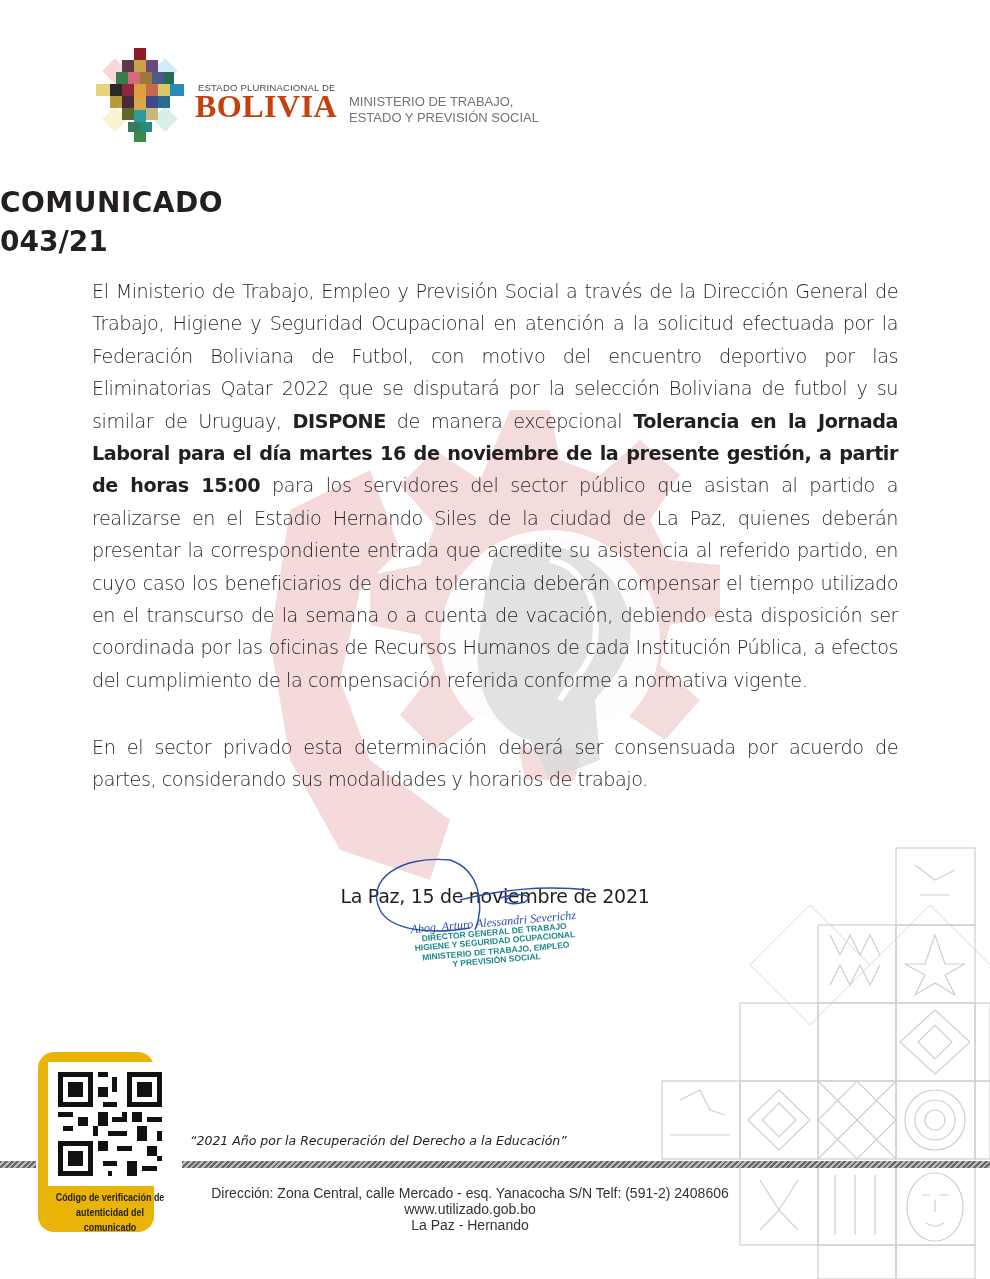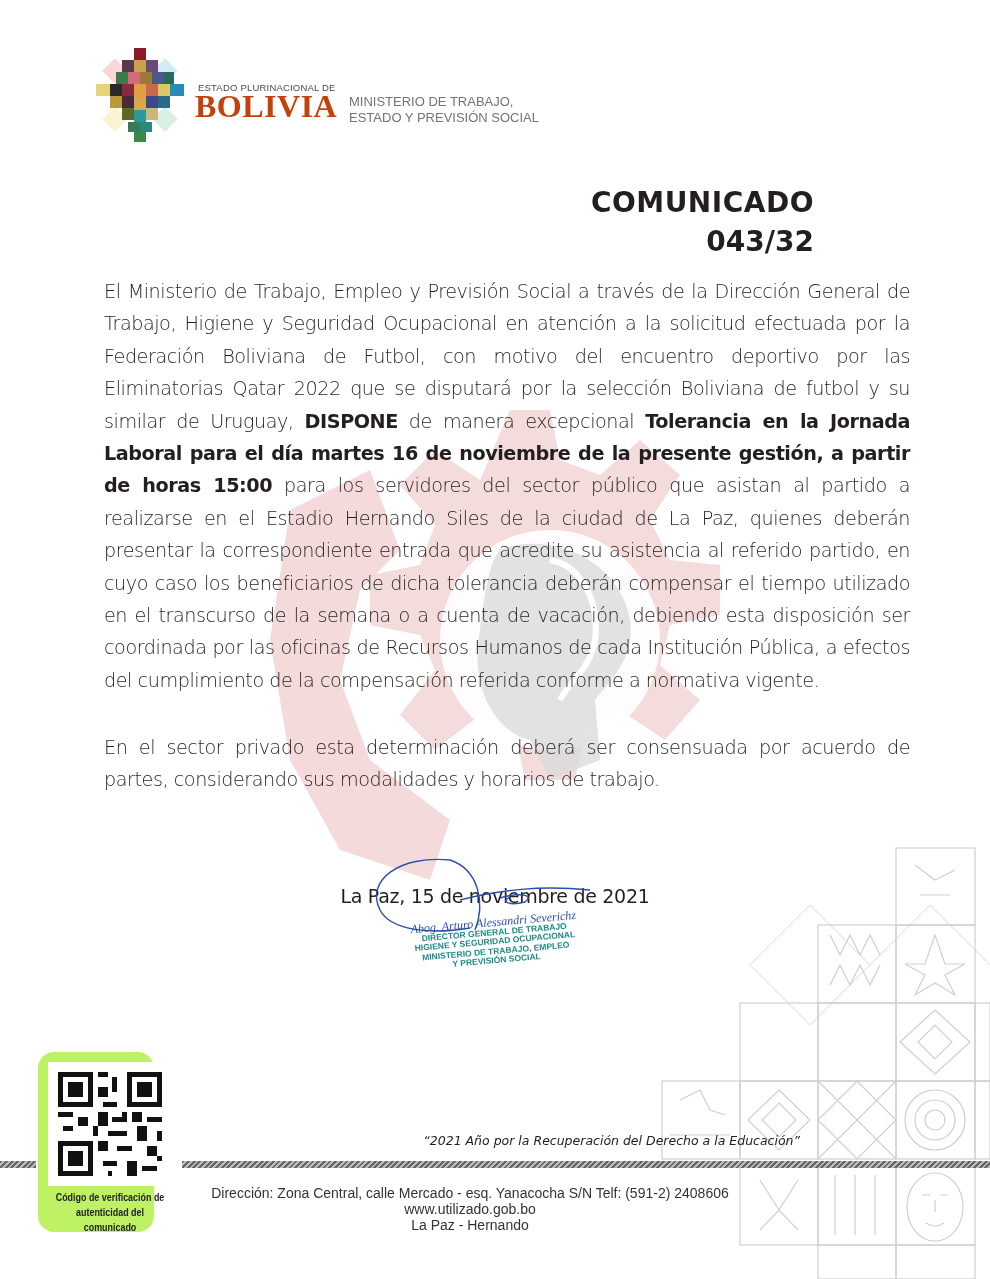--- a/index.html
+++ b/index.html
@@ -9,44 +9,44 @@
 
     
     .wm { position: absolute; left: 250px; top: 380px; width: 520px; height: 520px; opacity: 1; }
 
     
     .emblem { left: 92px; top: 46px; width: 96px; height: 96px; }
     .state-small { left: 198px; top: 82px; font-family: "Liberation Sans", sans-serif; font-size: 9.5px; color: #4a4a4a; letter-spacing: 0.2px; }
     .state-big { left: 195px; top: 88px; font-family: "Liberation Serif", serif; font-weight: bold; font-size: 32px; color: #c2410c; letter-spacing: 0.5px; }
     .ministry { left: 349px; top: 94px; font-family: "Liberation Sans", sans-serif; font-size: 13px; line-height: 16px; color: #737373; }
 
-    .title { left: 0; width: 814px; text-align: right; font-family: "DejaVu Sans", sans-serif; font-weight: bold; color: #231f20; }
+    .title { left: 0; width: 814px; text-align: left; font-family: "DejaVu Sans", sans-serif; font-weight: bold; color: #231f20; }
     .title1 { top: 186px; font-size: 28px; letter-spacing: 0.5px; }
     .title2 { top: 225px; font-size: 28px; }
 
-    .body-text { position: absolute; left: 92px; width: 806px; font-family: "DejaVu Sans", sans-serif; font-size: 19.2px; line-height: 32.4px; text-align: justify; color: #231f20; font-weight: 300; letter-spacing: -0.45px; margin-left: 12px; }
+    .body-text { position: absolute; left: 92px; width: 806px; font-family: "DejaVu Sans", sans-serif; font-size: 19.2px; line-height: 32.4px; text-align: justify; color: #231f20; font-weight: 300; letter-spacing: -0.45px; }
     .p1 { top: 276px; }
     .p2 { top: 732px; }
     .body-text b { font-weight: bold; }
 
     .dateline { left: 0; width: 990px; text-align: center; top: 885px; font-family: "DejaVu Sans", sans-serif; font-size: 19px; color: #231f20; letter-spacing: -0.3px; }
 
     .stamp { left: 410px; top: 918px; width: 170px; text-align: center; font-family: "Liberation Sans", sans-serif; color: #1f8a8a; font-size: 8.5px; line-height: 9.5px; transform: rotate(-5deg); font-weight: bold; }
     .stamp .sig-name { font-family: "Liberation Serif", serif; font-style: italic; font-size: 12px; color: #2a4fa8; font-weight: normal; }
     .signature { left: 360px; top: 850px; width: 260px; height: 90px; }
 
     
     .pattern { left: 660px; top: 845px; width: 330px; height: 434px; }
 
     
-    .qr-card { left: 38px; top: 1052px; width: 116px; height: 180px; background: #bef264; border-radius: 16px; }
+    .qr-card { left: 38px; top: 1052px; width: 116px; height: 180px; background: #eab308; border-radius: 16px; }
     .qr-inner { position: absolute; left: 10px; top: 10px; width: 124px; height: 124px; background: #fff; }
     .qr-caption { position: absolute; left: 0; width: 144px; top: 138px; text-align: center; font-family: "Liberation Sans", sans-serif; font-weight: bold; font-size: 10.5px; line-height: 15px; color: #222; transform: scaleX(0.85); }
 
-    .motto { left: 190px; width: 610px; top: 1133px; text-align: right; font-family: "DejaVu Sans", sans-serif; font-style: italic; font-size: 12.5px; color: #222; }
+    .motto { left: 190px; width: 610px; top: 1133px; text-align: left; font-family: "DejaVu Sans", sans-serif; font-style: italic; font-size: 12.5px; color: #222; }
     .rule { left: 182px; top: 1161px; width: 808px; height: 7px;
             background: repeating-linear-gradient(135deg, #666 0 2px, #bbb 2px 4px); }
     .rule-left { left: 0; top: 1161px; width: 36px; height: 7px;
             background: repeating-linear-gradient(135deg, #666 0 2px, #bbb 2px 4px); }
     .address { left: 190px; width: 560px; text-align: center; font-family: "Liberation Sans", sans-serif; font-size: 14px; line-height: 15.5px; color: #333; }
     .addr1 { top: 1186px; }
     .addr2 { top: 1202px; }
     .addr3 { top: 1218px; }
   </style>
 </head>
@@ -98,21 +98,21 @@
   <rect x="42" y="86" width="12" height="10" fill="#3a8a4a"></rect>
 </svg>
 <div class="abs state-small">ESTADO PLURINACIONAL DE</div>
 <div class="abs state-big">BOLIVIA</div>
 <div class="abs ministry">
   <div>MINISTERIO DE TRABAJO,</div>
   <div>ESTADO Y PREVISIÓN SOCIAL</div>
 </div>
 
 <div class="abs title title1">COMUNICADO</div>
-<div class="abs title title2">043/32</div>
+<div class="abs title title2">043/21</div>
 
 <div class="body-text p1"><span>El Ministerio de Trabajo, Empleo y Previsión Social a través de la Dirección General de Trabajo, Higiene y Seguridad Ocupacional en atención a la solicitud efectuada por la Federación Boliviana de Futbol, con motivo del encuentro deportivo por las Eliminatorias Qatar 2022 que se disputará por la selección Boliviana de futbol y su similar de Uruguay, </span><b>DISPONE</b><span> de manera excepcional </span><b>Tolerancia en la Jornada Laboral para el día martes 16 de noviembre de la presente gestión, a partir de horas 15:00</b><span> para los servidores del sector público que asistan al partido a realizarse en el Estadio Hernando Siles de la ciudad de La Paz, quienes deberán presentar la correspondiente entrada que acredite su asistencia al referido partido, en cuyo caso los beneficiarios de dicha tolerancia deberán compensar el tiempo utilizado en el transcurso de la semana o a cuenta de vacación, debiendo esta disposición ser coordinada por las oficinas de Recursos Humanos de cada Institución Pública, a efectos del cumplimiento de la compensación referida conforme a normativa vigente.</span></div>
 
 <div class="body-text p2">En el sector privado esta determinación deberá ser consensuada por acuerdo de partes, considerando sus modalidades y horarios de trabajo.</div>
 
 <div class="abs dateline">La Paz, 15 de noviembre de 2021</div>
 
 <svg class="abs signature" viewBox="0 0 260 90">
   <path d="M90 10 C40 5 5 30 20 60 C30 80 70 85 110 78 M90 10 C120 20 125 55 115 80" fill="none" stroke="#2a4fa8" stroke-width="1.4"></path>
   <path d="M100 50 C140 40 180 35 230 40 M140 48 C160 42 175 45 165 52 C150 56 140 52 150 47" fill="none" stroke="#2a4fa8" stroke-width="1.4"></path>

